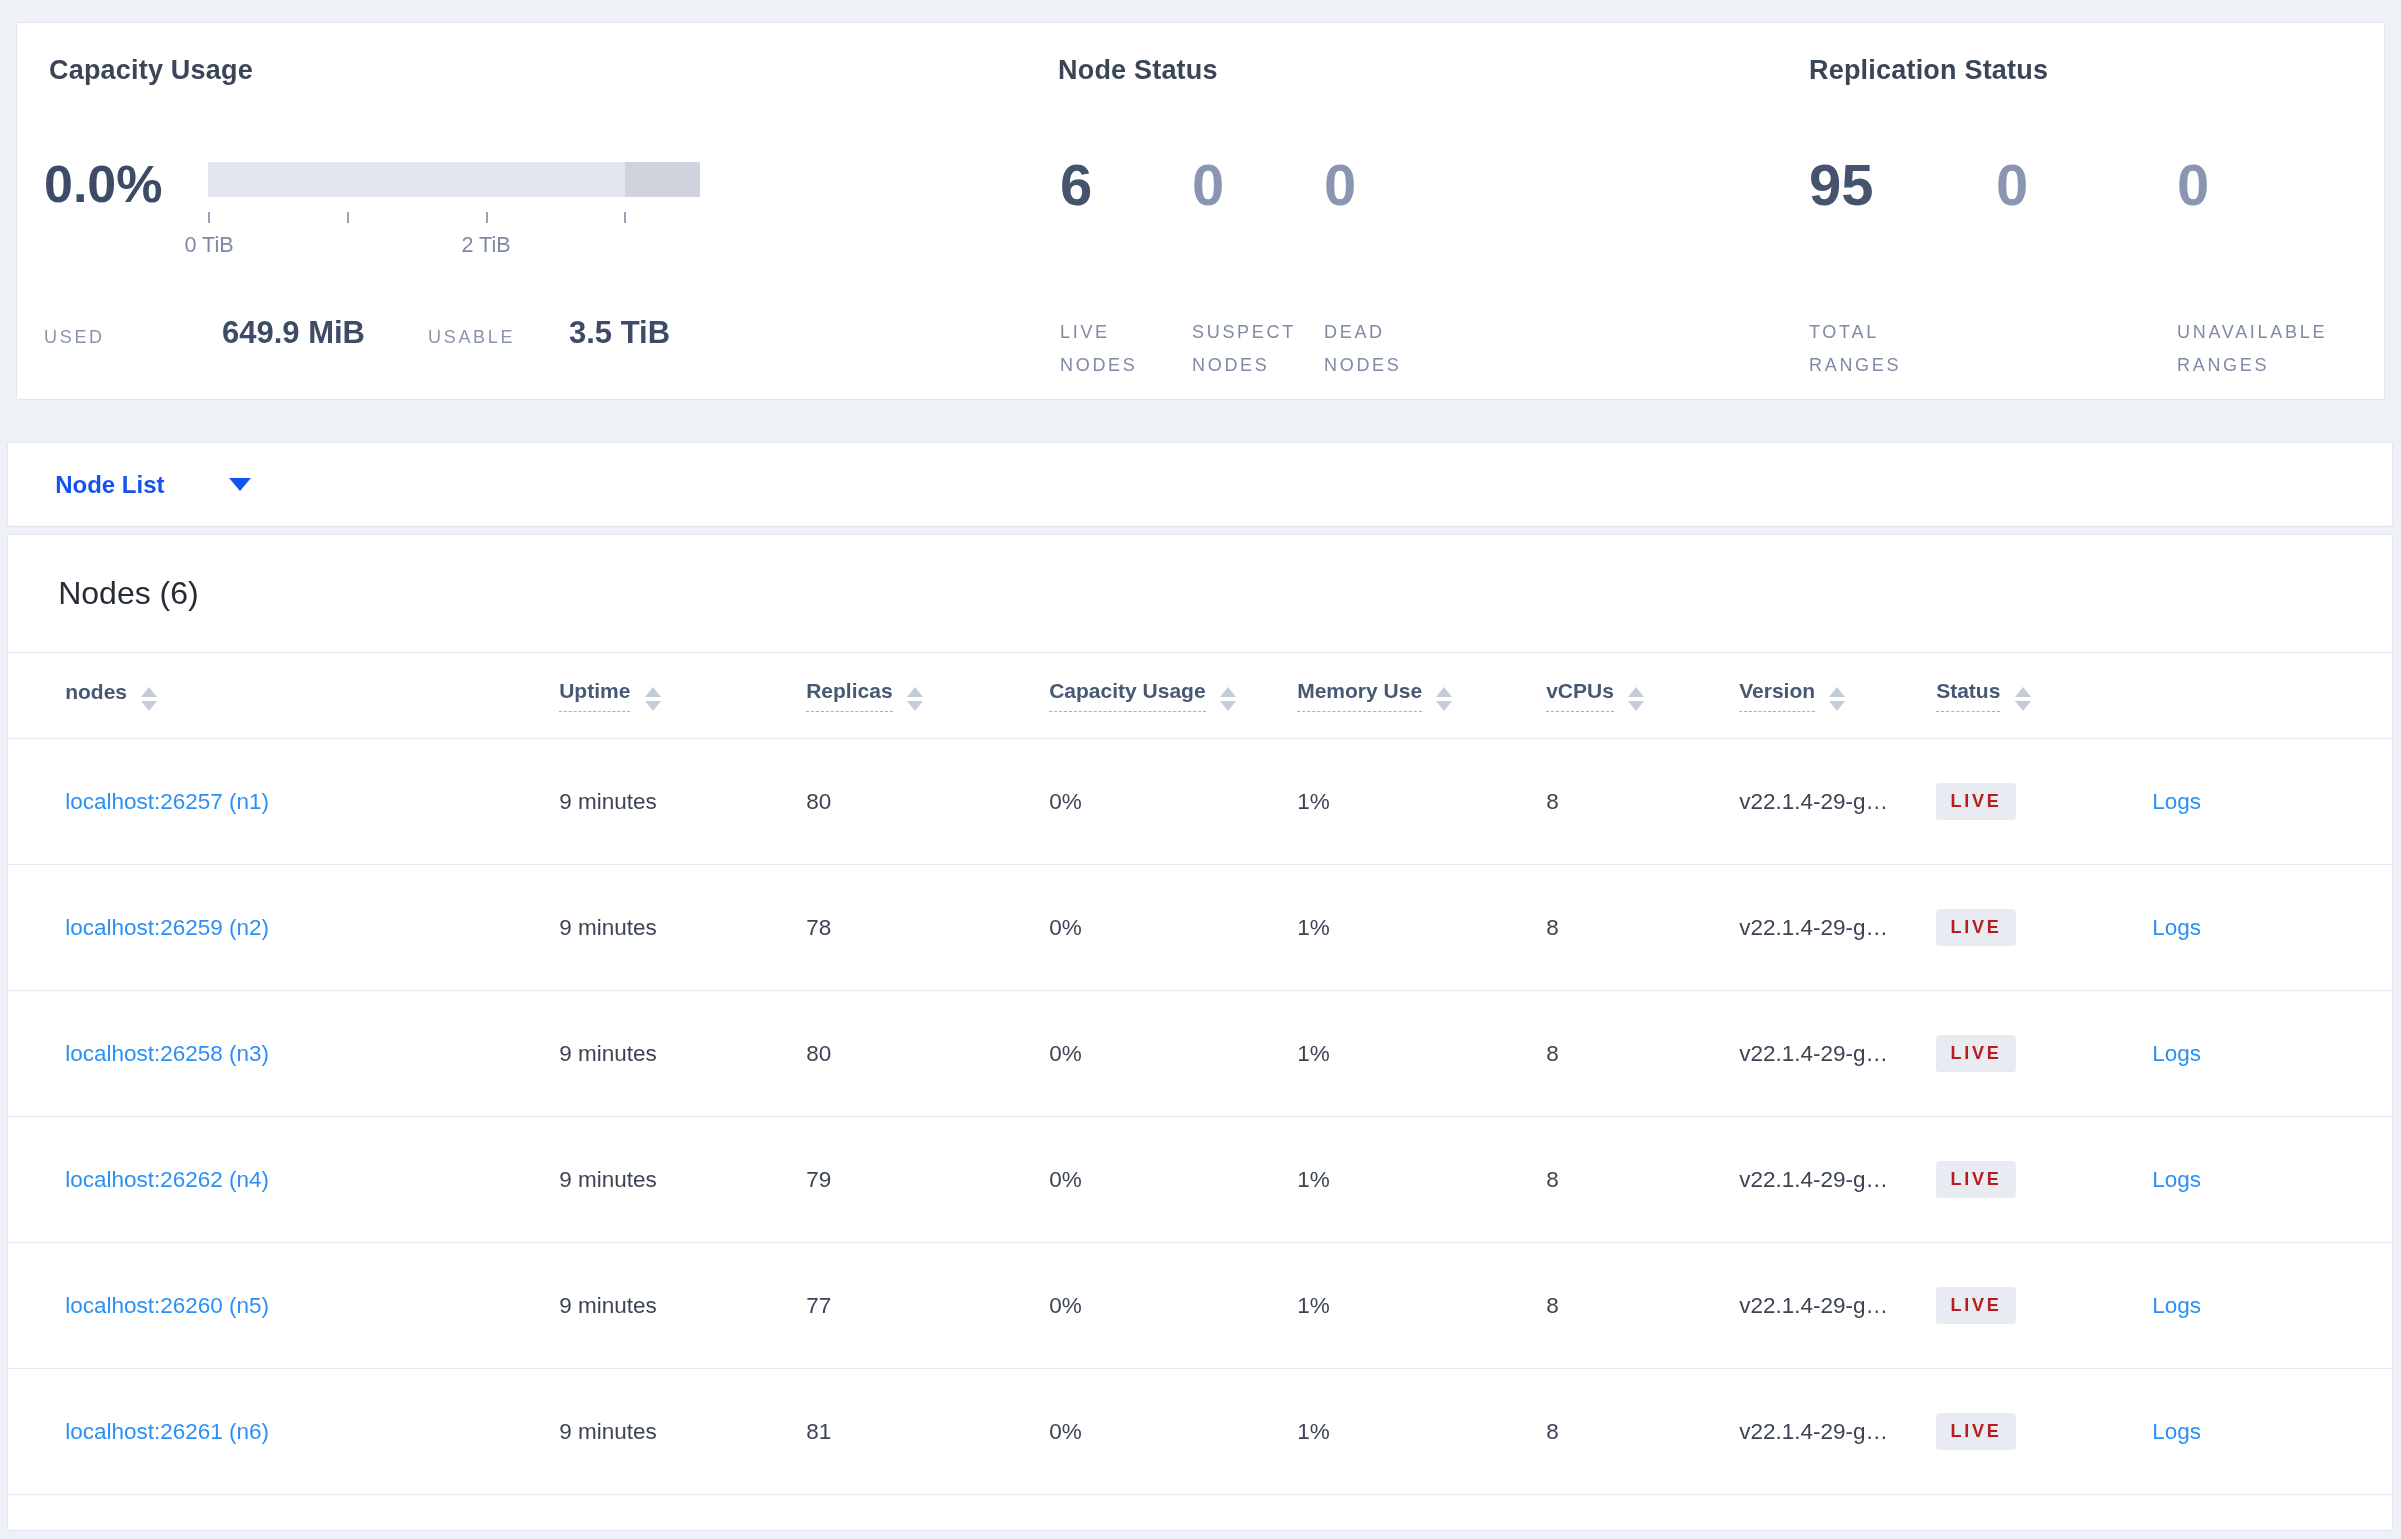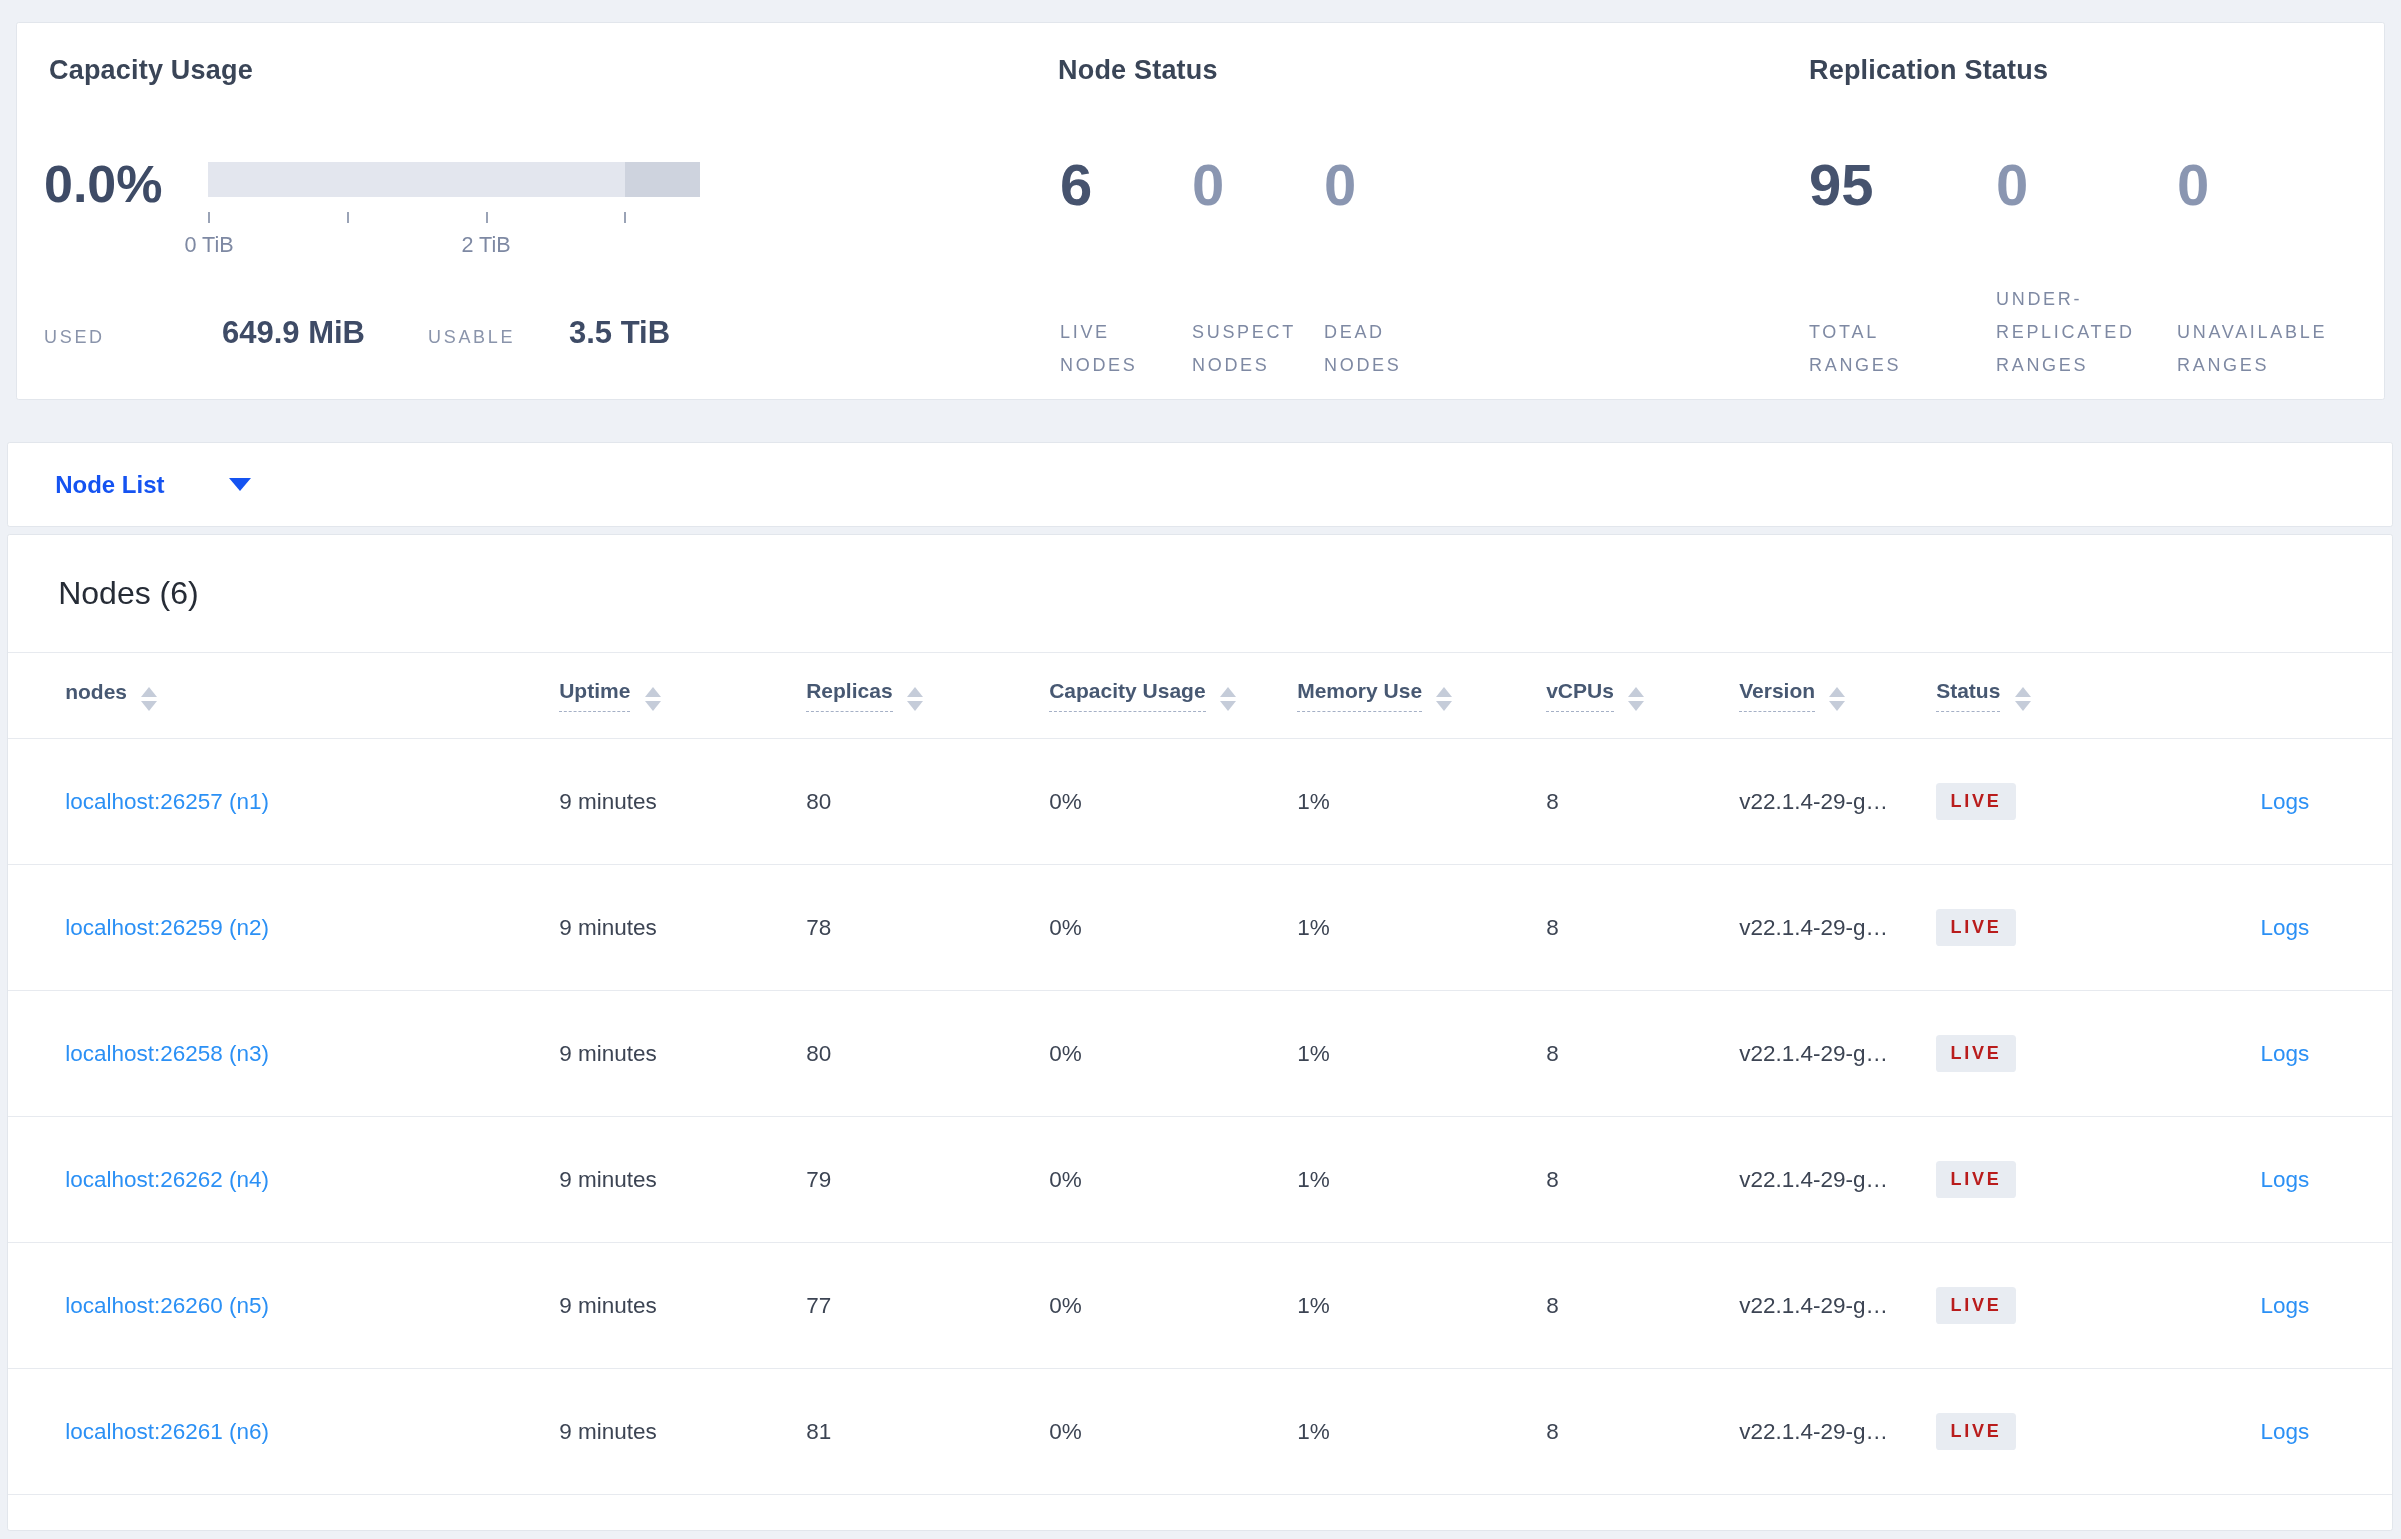--- a/index.html
+++ b/index.html
@@ -86,21 +86,21 @@
   .hlabel.dashed{border-bottom:1.8px dashed #a5b0c6;padding-bottom:7.2px;}
   .sort{display:inline-flex;flex-direction:column;gap:4.5px;margin-left:14.4px;vertical-align:1.8px;}
   .sort i{display:block;width:0;height:0;border-left:8px solid transparent;border-right:8px solid transparent;}
   .sort .up{border-bottom:10px solid #c5ccd9;}
   .sort .down{border-top:10px solid #c5ccd9;}
   .tdata{
     height:126px;border-bottom:0.9px solid #e7eaef;
     font-size:22.5px;color:#3c4453;
   }
   .node-link{color:#2b90f5;cursor:pointer;text-decoration:none;}
-  .logs-cell{text-align:right;}
+  .logs-cell{text-align:left;}
   .logs-link{color:#2b90f5;cursor:pointer;font-size:22.5px;text-decoration:none;}
   .badge{
     display:inline-block;background:#e8ecf2;border-radius:3.6px;
     padding:8px 14.4px;font-size:18px;font-weight:700;letter-spacing:2.7px;color:#b91c1c;
   }
 </style>
 </head>
 <body>
 
 <div class="card" id="summary-card">
@@ -138,21 +138,20 @@
     <div class="stat-label">DEAD NODES</div>
   </div>
 
   <div class="section-title" style="left:1792px">Replication Status</div>
   <div class="stat-col" style="left:1792px;width:126px">
     <div class="stat-number strong">95</div>
     <div class="stat-label">TOTAL RANGES</div>
   </div>
   <div class="stat-col" style="left:1979px;width:180px">
     <div class="stat-number">0</div>
-    <div class="stat-label">UNDER-REPLICATED RANGES</div>
   </div>
   <div class="stat-col" style="left:2160px;width:194px">
     <div class="stat-number">0</div>
     <div class="stat-label">UNAVAILABLE RANGES</div>
   </div>
 </div>
 
 <div class="card" id="nodelist-card">
   <div id="nodelist-btn">
     <span>Node List</span>

